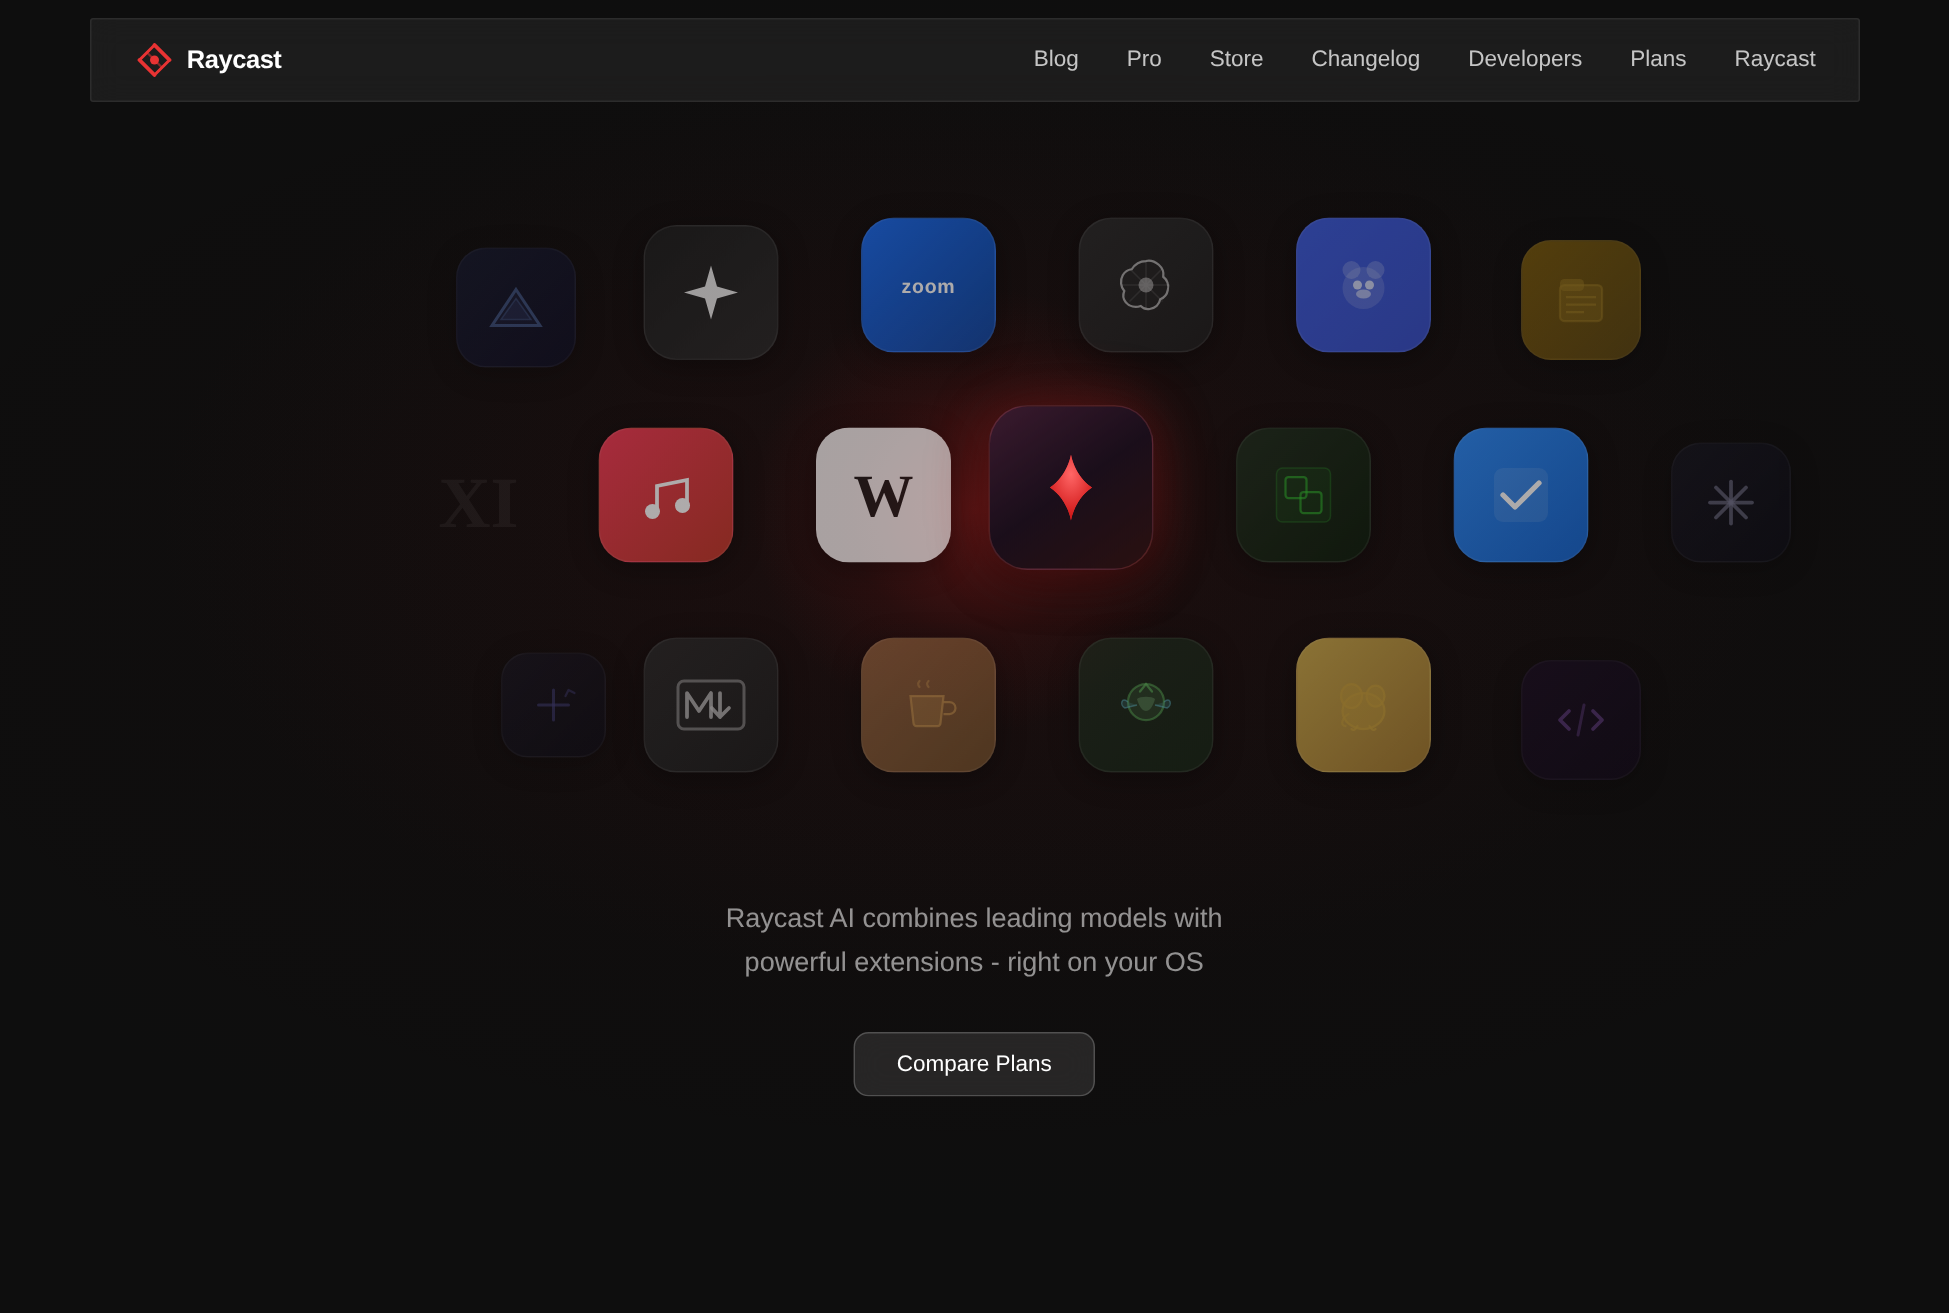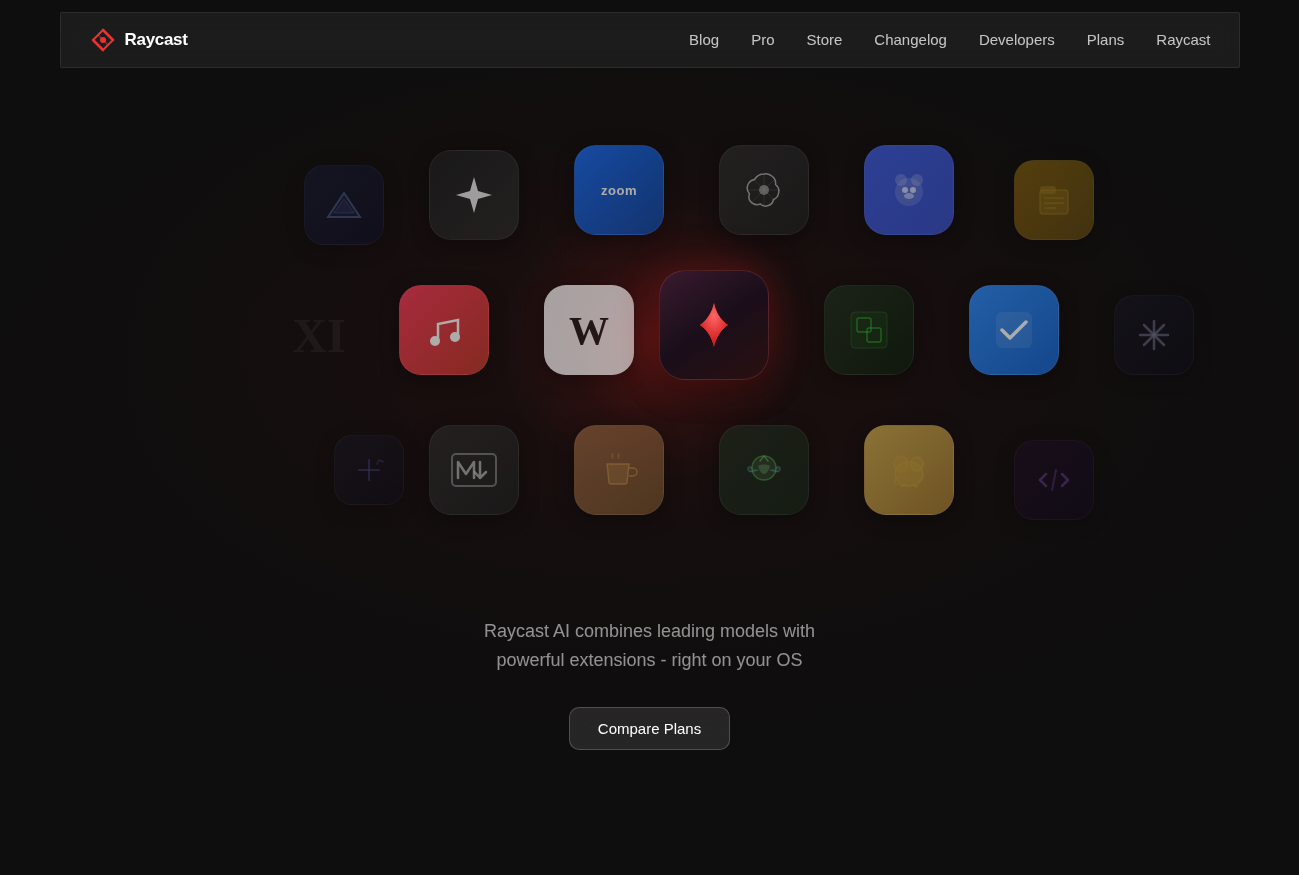--- a/index.html
+++ b/index.html
@@ -199,21 +199,21 @@
       font-size: 72px;
       font-weight: 700;
       color: #ffffff;
       line-height: 1.1;
       letter-spacing: -2px;
     }
 
     .hero-subtitle {
       font-size: 18px;
       color: rgba(255,255,255,0.55);
-      margin-top: 37px;
+      margin-top: 18px;
       line-height: 1.6;
     }
 
     .cta-area {
       display: flex;
       flex-direction: column;
       align-items: center;
       gap: 16px;
       margin-top: 32px;
     }

